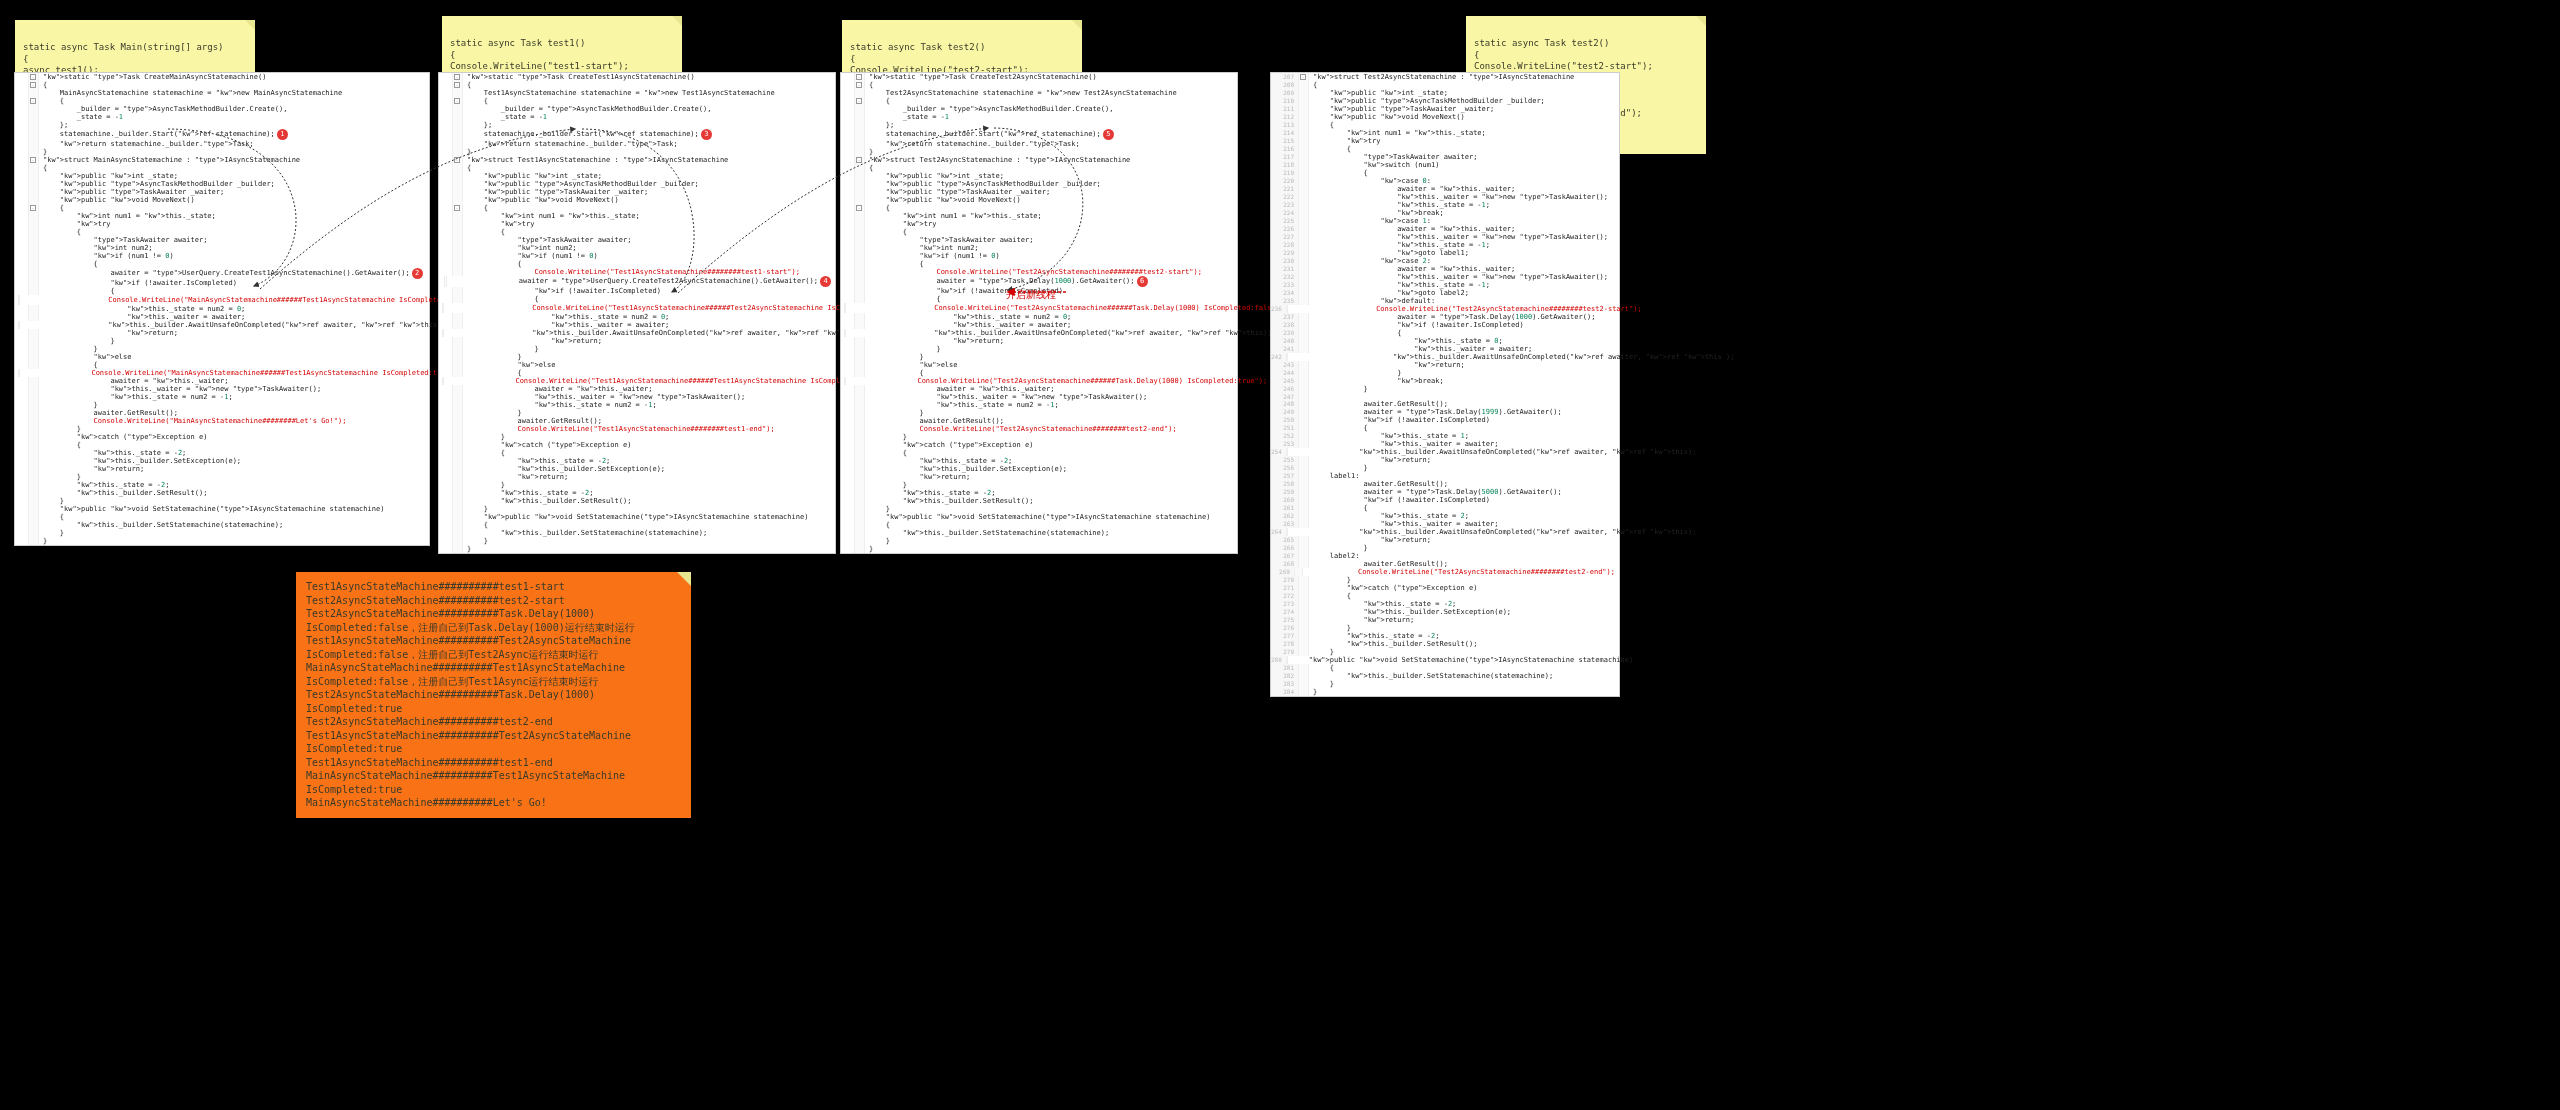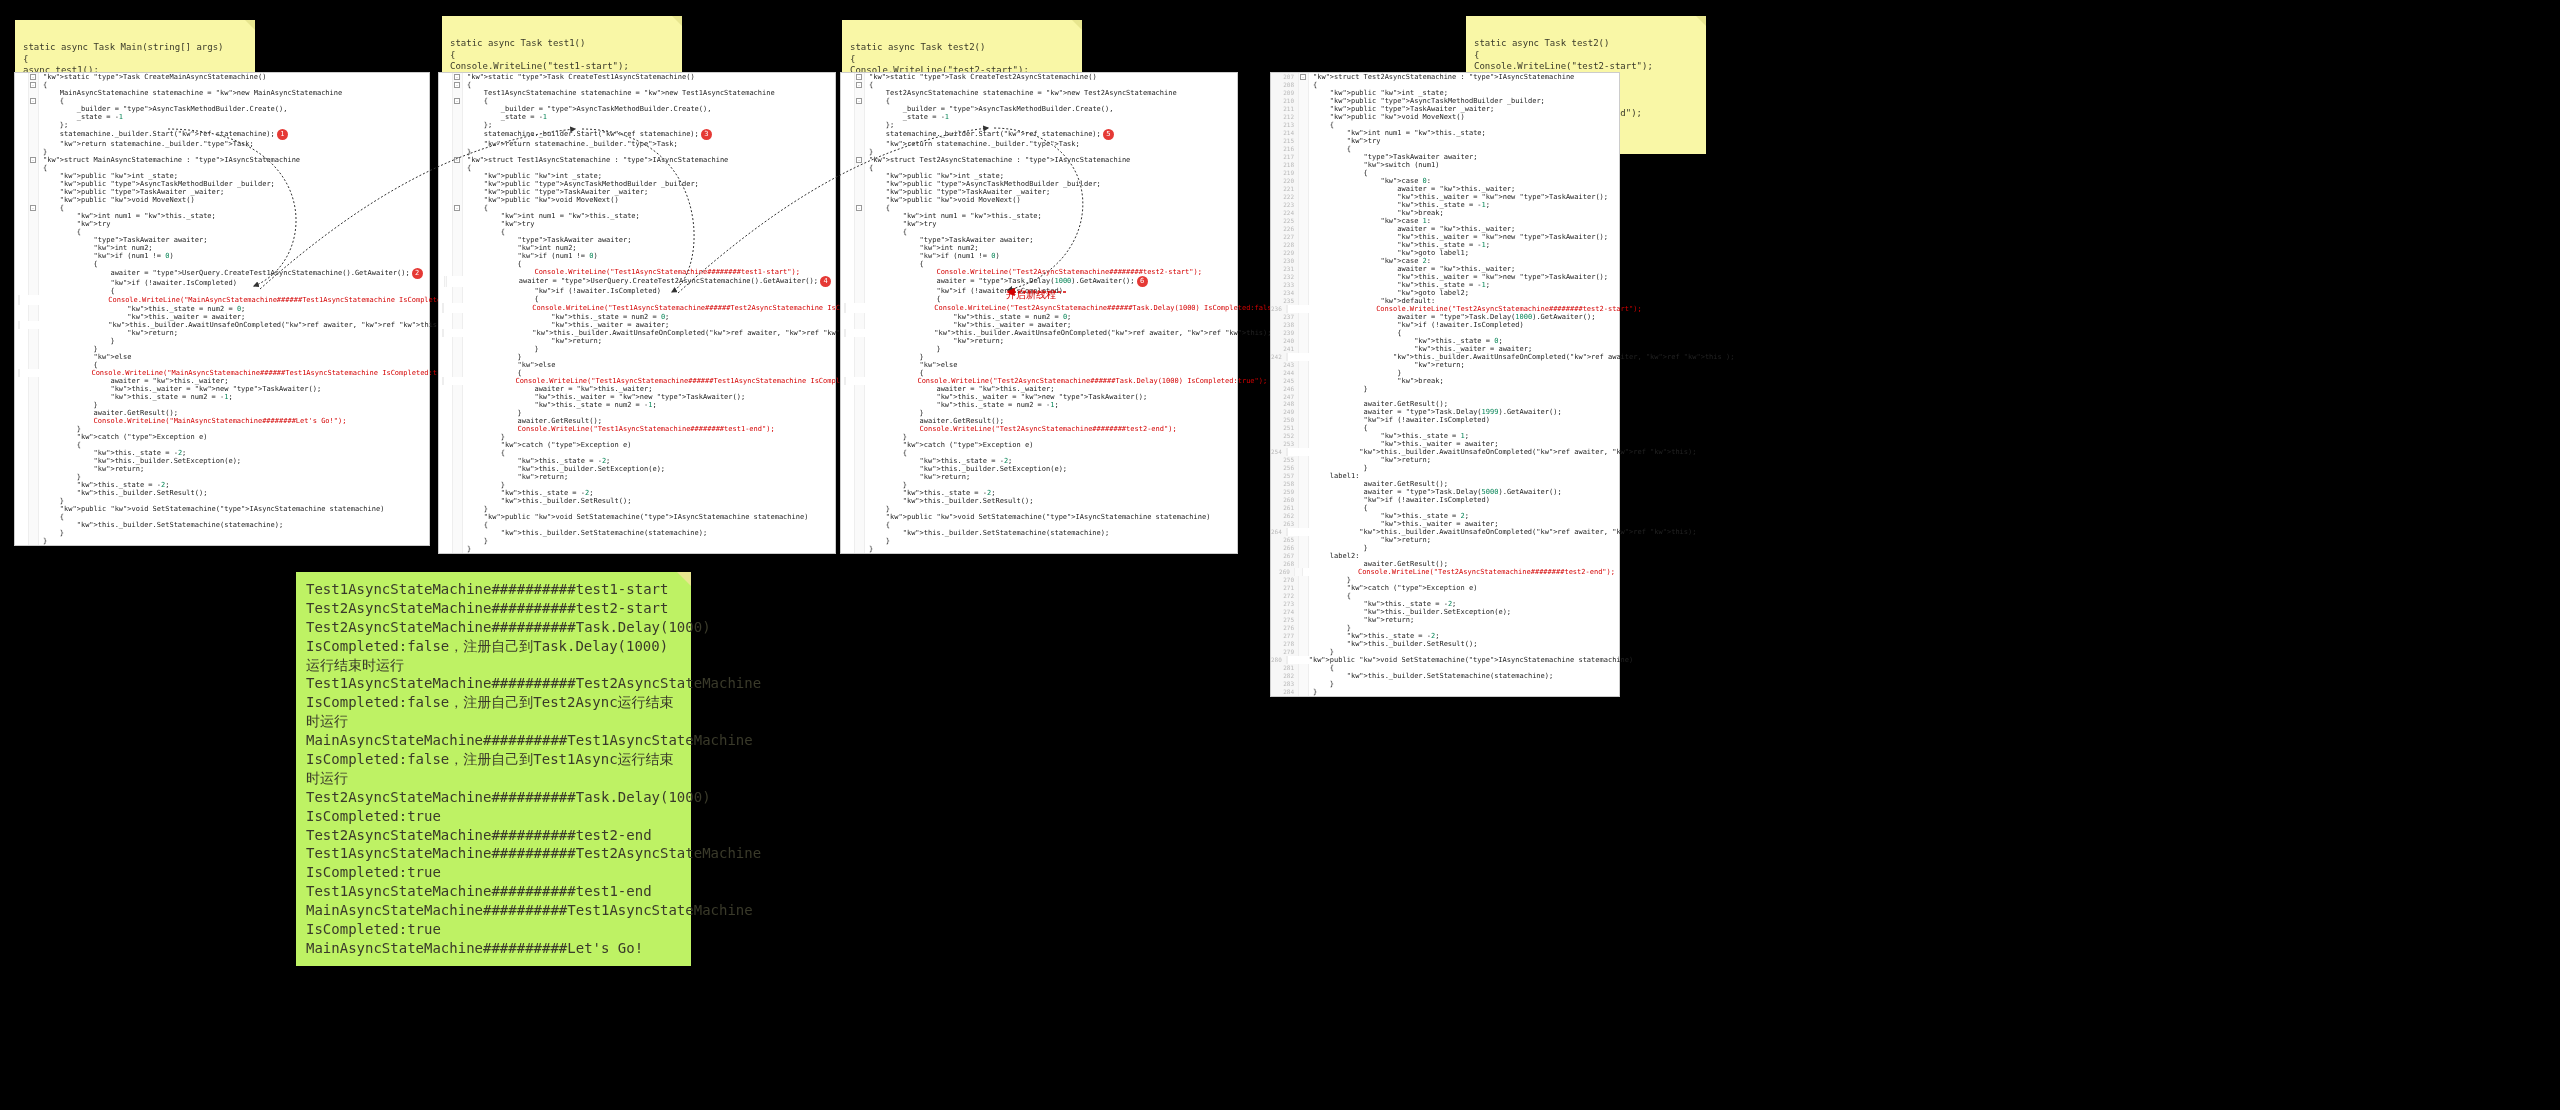--- a/index.html
+++ b/index.html
@@ -1,19 +1,19 @@
 <!DOCTYPE html>
 <html><head>
 <meta charset="utf-8">
 <style>
 *{margin:0;padding:0;box-sizing:border-box}
 body{background:#000;font-family:Consolas,monospace;font-size:7px;width:2560px;height:1110px;position:relative;overflow:hidden}
 .sticky{background:#f9f7a6;padding:22px 8px;position:absolute;color:#3a3a2a;font-size:9px;line-height:1.3;box-shadow:1px 1px 2px rgba(0,0,0,.4)}
 .sticky::before{content:"";position:absolute;top:0;right:0;width:0;height:0;border-left:10px solid transparent;border-top:10px solid #e8e68f}
-.output-note{background:#bef264;padding:8px 10px;position:absolute;font-size:14px;line-height:1.35;color:#3a3a2a;box-shadow:1px 1px 2px rgba(0,0,0,.4)}
+.output-note{background:#f97316;padding:8px 10px;position:absolute;font-size:10px;line-height:1.35;color:#3a3a2a;box-shadow:1px 1px 2px rgba(0,0,0,.4)}
 .output-note::before{content:"";position:absolute;top:0;right:0;width:0;height:0;border-left:14px solid transparent;border-top:14px solid #e8e68f}
 .codebox{position:absolute;background:#fff;border:1px solid #ccc}
 .line{display:flex;white-space:pre}
 .gutter{width:14px;text-align:right;color:#aaa;padding-right:3px;border-right:1px solid #eee;font-size:6px}
 .gutter-ln{width:28px;text-align:right;color:#b9b9b9;padding-right:4px;border-right:1px solid #eee;font-size:6px;background:#f7f7f7}
 .collapse-g{width:10px;border-right:1px solid #eee;background:#fafafa;position:relative}
 .collapse-g .mk{position:absolute;top:1px;left:1px;width:6px;height:6px;border:1px solid #999;background:#fff;font-size:5px;line-height:5px;text-align:center;color:#666}
 .txt{padding:0 4px;color:#222}
 .num{color:#098658}
 .highlight{color:#ff0000}

